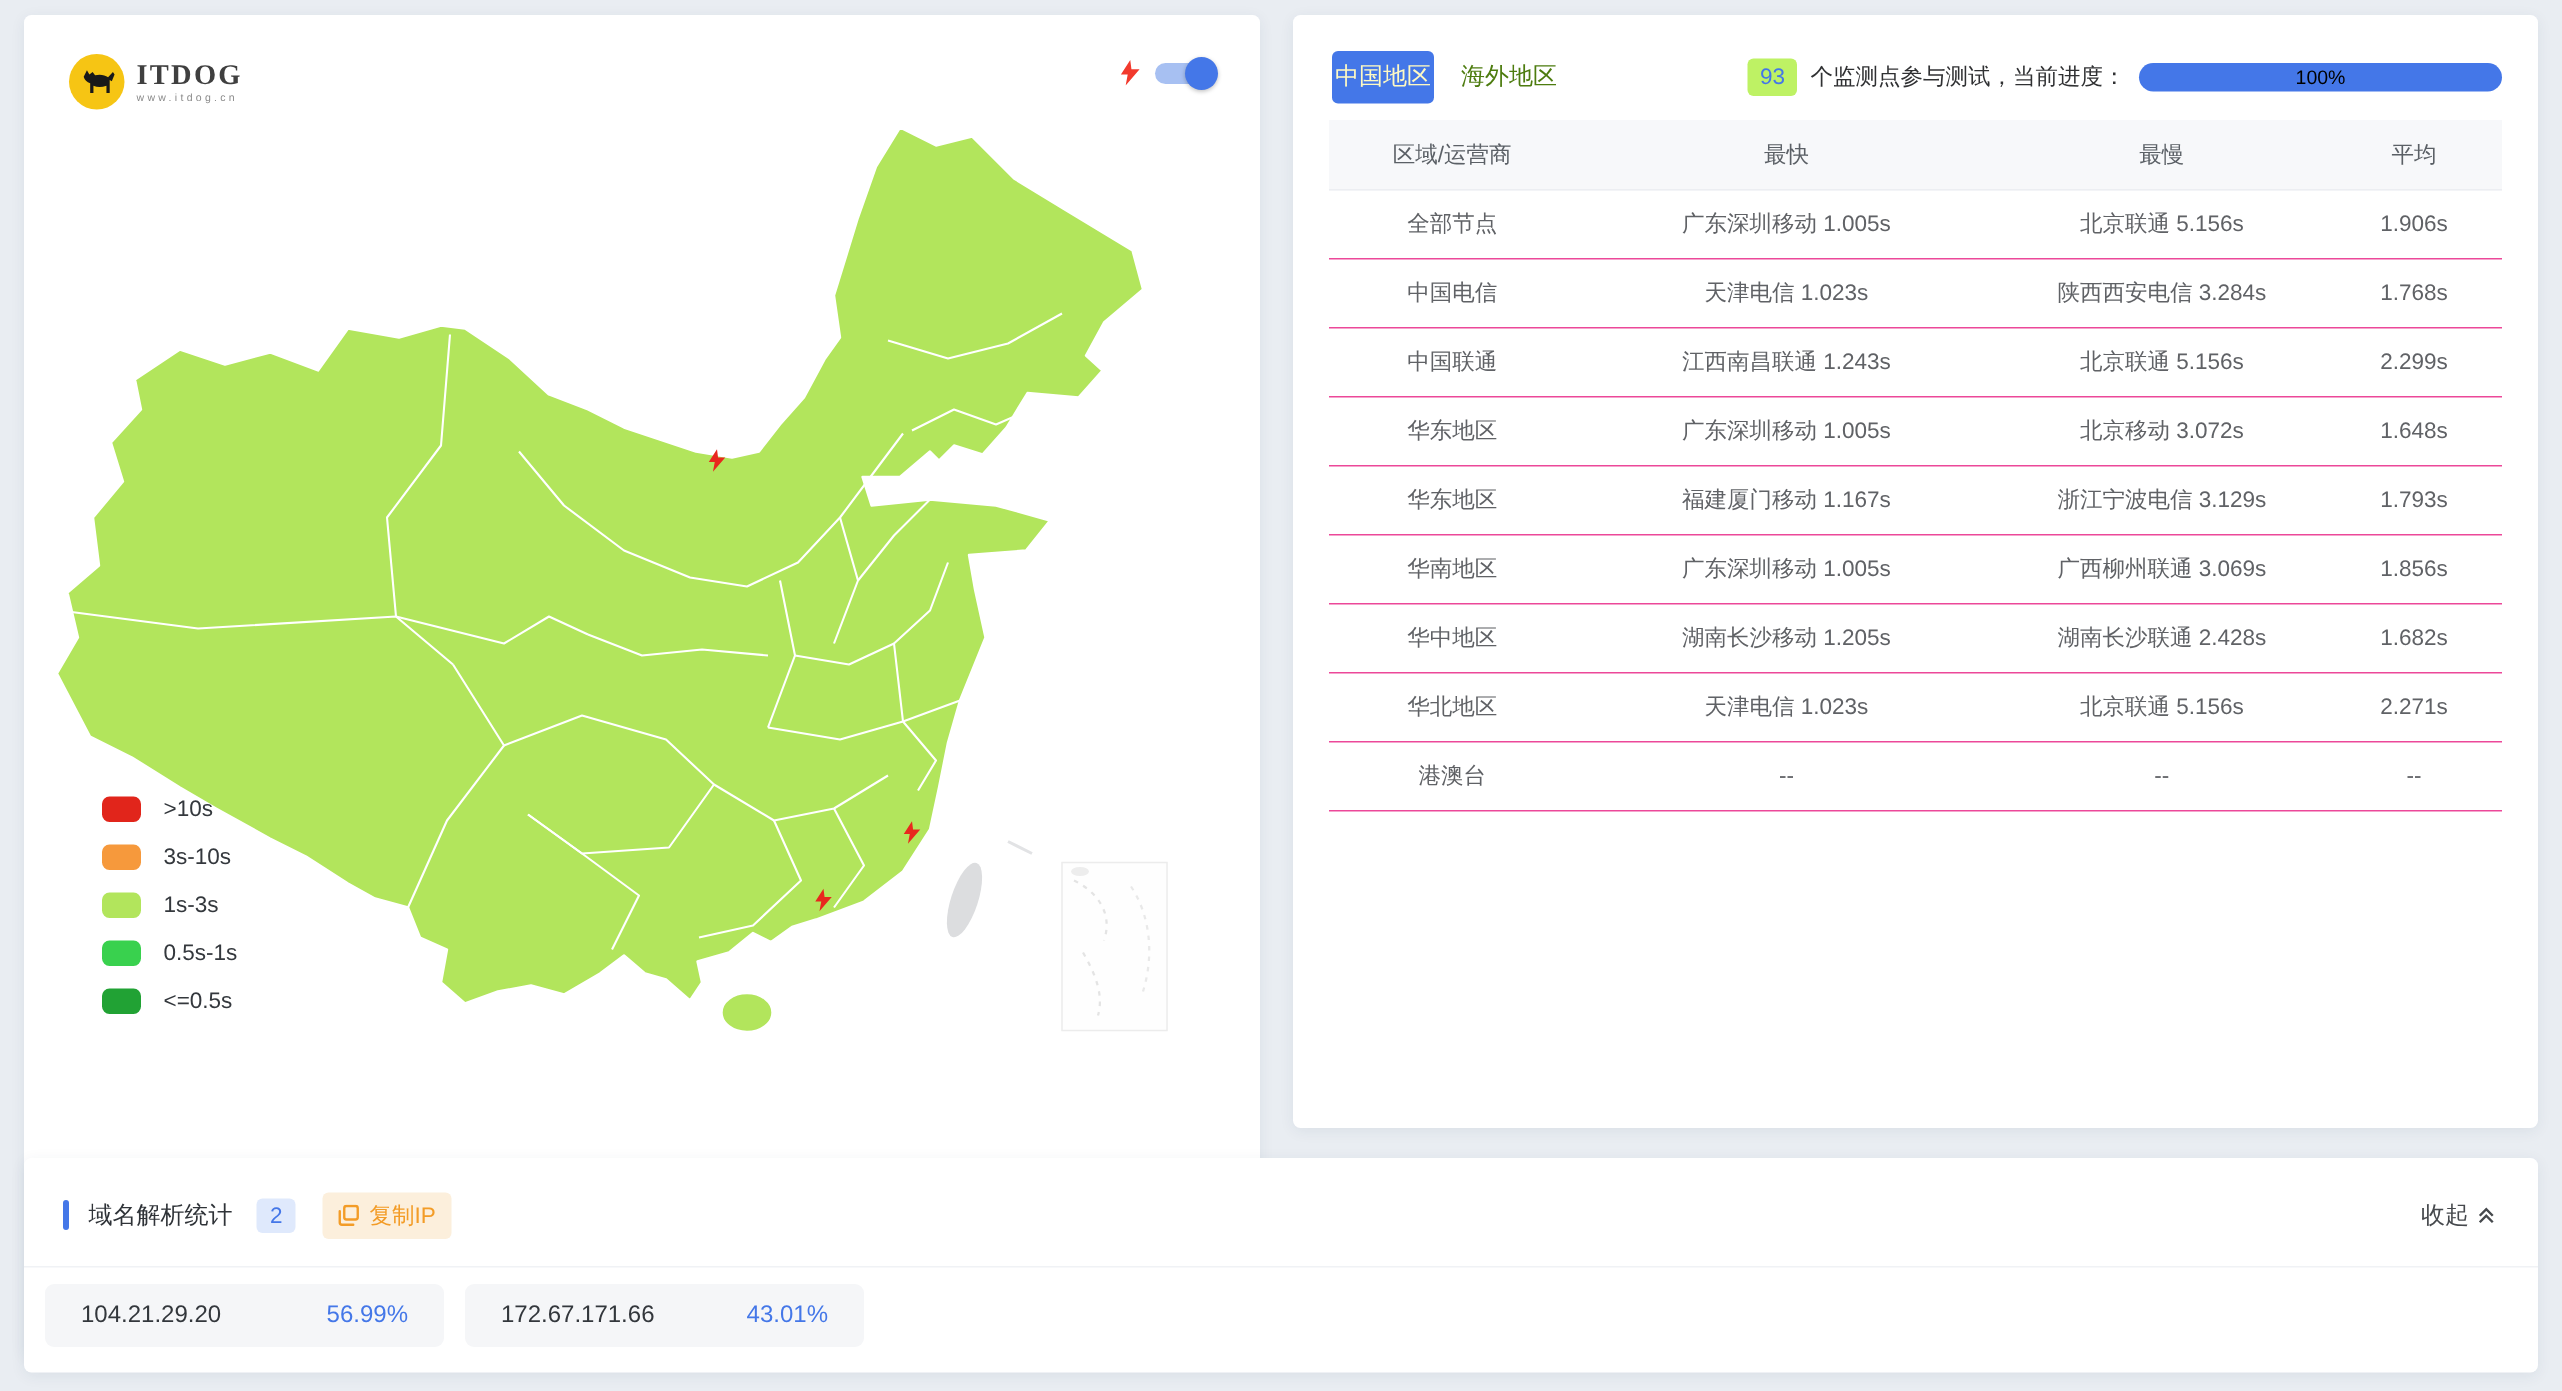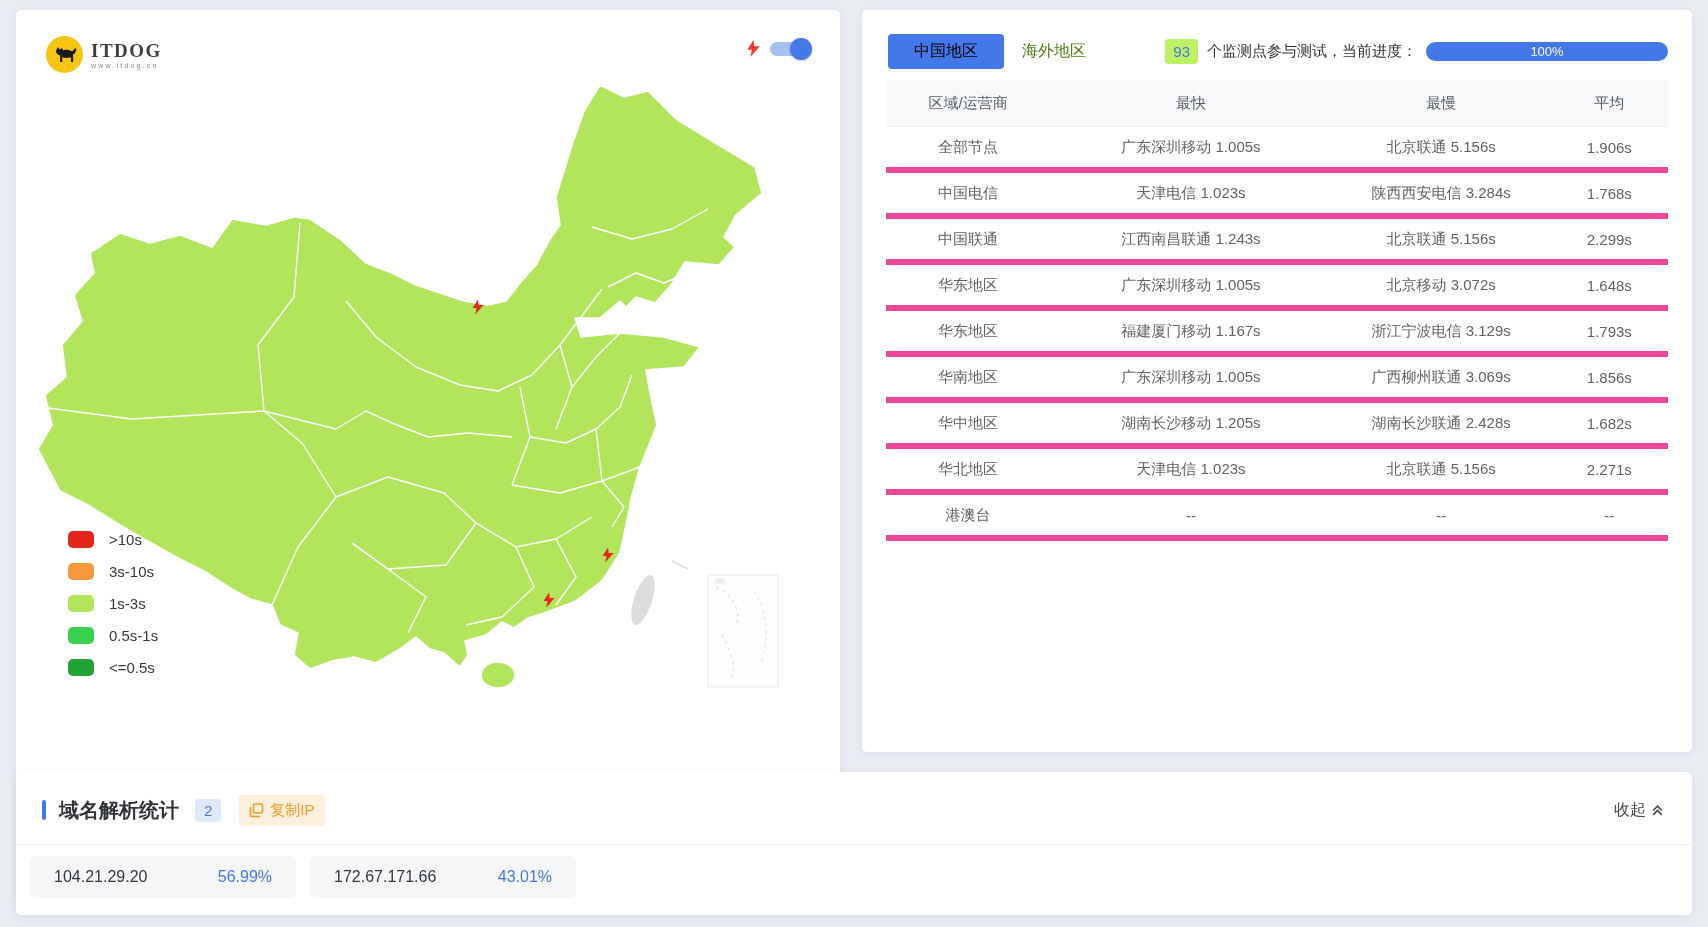--- a/index.html
+++ b/index.html
@@ -18,36 +18,36 @@
   .switch-knob { position:absolute; right:-2px; top:-4px; width:22px; height:22px; border-radius:50%; background:#4477e8; box-shadow:0 1px 3px rgba(0,0,0,.25); }
   .map-svg { position:absolute; left:20px; top:65px; z-index:1; }
   .legend { position:absolute; left:52px; top:513px; z-index:3; }
   .legend-item { display:flex; align-items:center; height:32px; gap:15px; }
   .legend-swatch { width:26px; height:17px; border-radius:5px; }
   .legend-label { font-size:15px; color:#34383d; }
 
   
   #results-panel { left:862px; top:10px; width:830px; height:742px; }
   .results-header { position:absolute; left:26px; right:24px; top:24px; height:34px; display:flex; align-items:center; }
-  .tab-active { background:#4477e8; color:#000000; font-size:16px; padding:7px 26px; border-radius:4px; cursor:pointer; }
+  .tab-active { background:#4477e8; color:#fef9c3; font-size:16px; padding:7px 2px; border-radius:4px; cursor:pointer; }
   .tab-inactive { margin-left:18px; font-size:16px; color:#4d7c0f; cursor:pointer; }
   .header-right { margin-left:auto; display:flex; align-items:center; gap:9px; }
   .count-badge { background:#bef264; color:#4477e8; font-size:15px; padding:4px 8px; border-radius:4px; }
   .progress-caption { font-size:15px; color:#303133; }
-  .progress-bar { width:242px; height:19px; border-radius:10px; background:#4477e8; color:#ffffff; font-size:13px; display:flex; align-items:center; justify-content:center; }
+  .progress-bar { width:242px; height:19px; border-radius:10px; background:#4477e8; color:#000000; font-size:13px; display:flex; align-items:center; justify-content:center; }
   .rtable { position:absolute; left:24px; right:24px; top:70px; }
   .thead, .trow { display:grid; grid-template-columns:21% 36% 28% 15%; align-items:center; text-align:center; }
   .thead { height:47px; background:#f7f8fa; color:#5b6066; font-size:15px; border-bottom:1px solid #eceef2; }
-  .trow { height:46px; border-bottom:6px solid #ec4899; color:#606266; font-size:15px; }
+  .trow { height:46px; border-bottom:1px solid #ec4899; color:#606266; font-size:15px; }
 
   
   #dns-panel { left:16px; top:772px; width:1676px; height:143px; }
   .dns-header { position:absolute; left:26px; right:28px; top:16px; height:44px; display:flex; align-items:center; }
   .title-mark { width:4px; height:20px; background:#4477e8; border-radius:2px; margin-right:13px; }
-  .dns-title { font-size:20px; color:#2f3338; font-weight:bold; }
+  .dns-title { font-size:16px; color:#2f3338; font-weight:normal; }
   .dns-badge { margin-left:16px; background:#dfe9fc; color:#4477e8; font-size:15px; padding:3px 9px; border-radius:4px; }
   .copy-btn { margin-left:18px; background:#fcefdc; color:#f39c27; font-size:15px; padding:6px 10px; border-radius:4px; display:flex; align-items:center; gap:6px; cursor:pointer; }
   .collapse-btn { margin-left:auto; font-size:16px; color:#46494d; display:flex; align-items:center; gap:5px; cursor:pointer; }
   .dns-divider { position:absolute; left:0; right:0; top:72px; height:1px; background:#f0f2f5; }
   .ip-chips { position:absolute; left:14px; top:84px; display:flex; gap:14px; }
   .ip-chip { width:266px; height:42px; background:#f5f6f8; border-radius:6px; display:flex; align-items:center; justify-content:space-between; padding:0 24px; }
   .chip-ip { font-size:16px; color:#33373c; }
   .chip-pct { font-size:16px; color:#4477e8; }
 </style>
 </head>

